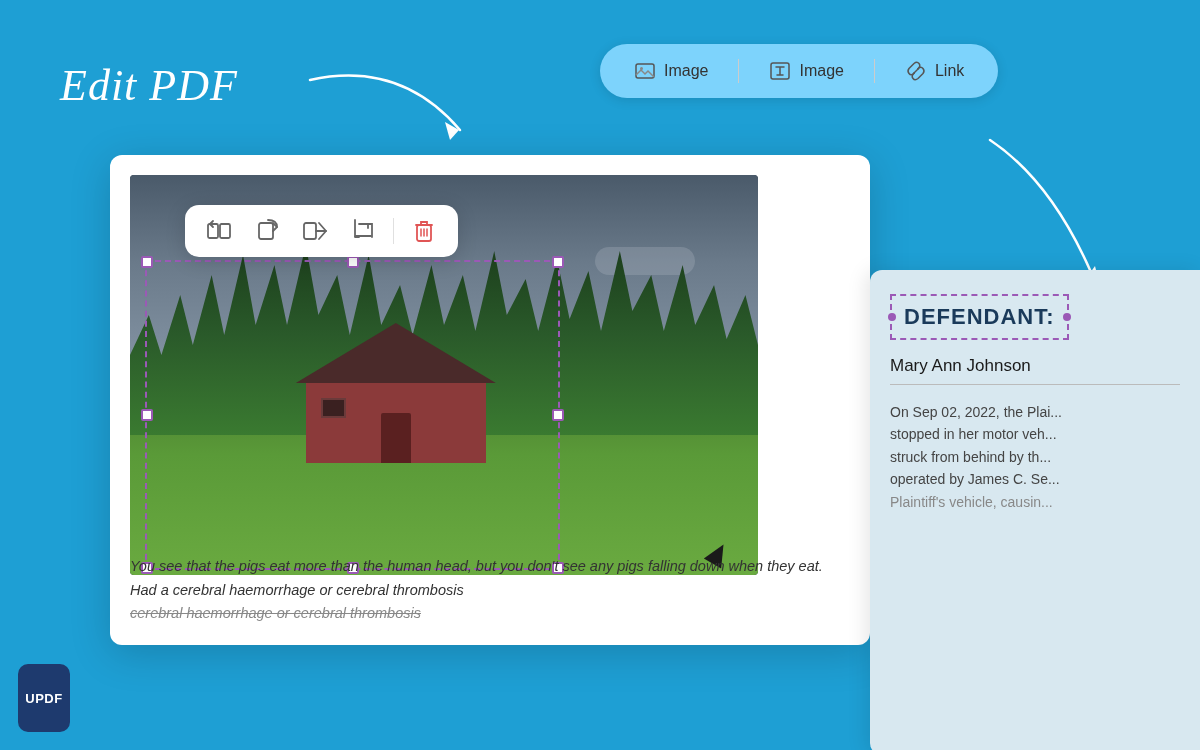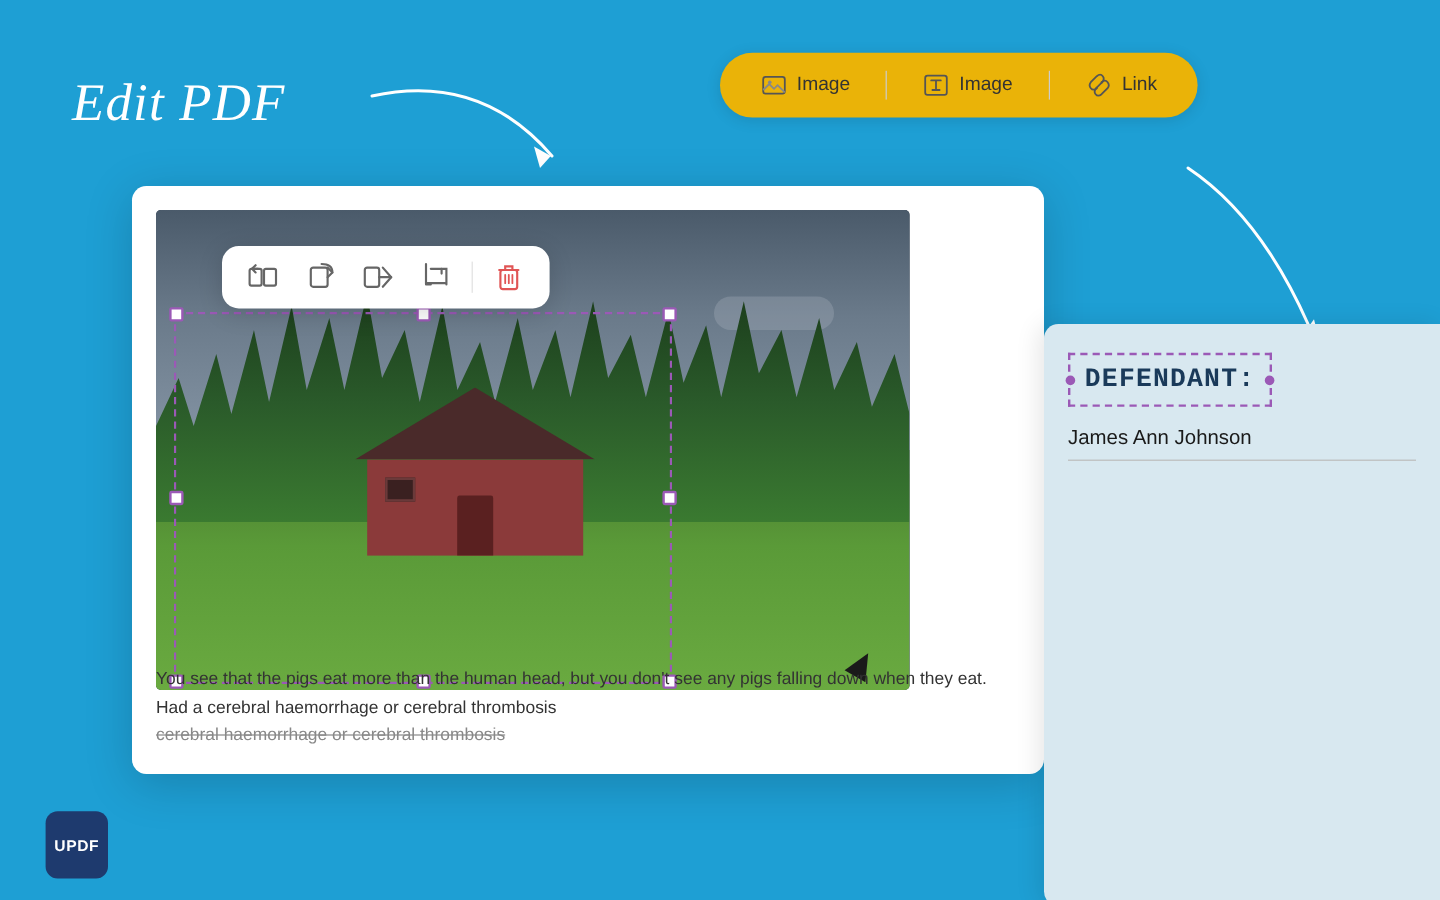--- a/index.html
+++ b/index.html
@@ -40,21 +40,21 @@
       width: 1200px;
       height: 750px;
       pointer-events: none;
     }
 
     
     .toolbar-pill {
       position: absolute;
       top: 44px;
       left: 600px;
-      background: #eab308;
+      background: #7dd3fc;
       border-radius: 50px;
       padding: 10px 24px;
       display: flex;
       align-items: center;
       gap: 20px;
       box-shadow: 0 2px 12px rgba(0,0,0,0.12);
     }
 
     .toolbar-item {
       display: flex;
@@ -86,20 +86,21 @@
       position: absolute;
       top: 155px;
       left: 110px;
       width: 760px;
       height: 490px;
       background: white;
       border-radius: 12px;
       box-shadow: 0 8px 40px rgba(0,0,0,0.18);
       overflow: hidden;
       padding: 20px;
+      font-style: italic;
     }
 
     
     .image-container {
       position: relative;
       width: 630px;
       height: 410px;
       margin: 0 auto;
       background: #2a3a4a;
       border-radius: 4px;
@@ -316,21 +317,20 @@
     }
 
     .defendant-handle.left { left: -4px; top: 50%; transform: translateY(-50%); }
     .defendant-handle.right { right: -4px; top: 50%; transform: translateY(-50%); }
 
     .defendant-label {
       font-size: 22px;
       font-weight: 900;
       color: #1a3a5a;
       letter-spacing: 1px;
-      font-family: Liberation Mono, monospace;
     }
 
     .defendant-name {
       font-size: 17px;
       color: #1a1a1a;
       margin-bottom: 16px;
       padding-bottom: 8px;
       border-bottom: 1.5px solid #bbb;
     }
 
@@ -343,31 +343,30 @@
     .legal-text .fade {
       color: #888;
     }
 
     
     .updf-logo {
       position: absolute;
       bottom: 18px;
       left: 18px;
       width: 52px;
-      height: 56px;
+      height: 68px;
       background: #1e3a6e;
       border-radius: 10px;
       display: flex;
       align-items: center;
       justify-content: center;
       font-size: 13px;
       font-weight: 900;
       color: white;
       letter-spacing: 0.5px;
-      margin-left: 20px;
     }
   </style>
 </head>
 <body>
 
 <div class="bg"></div>
 
 <svg class="arrows-svg" viewBox="0 0 1200 750">
 
   <path d="M 310 80 Q 400 60 460 130" stroke="white" stroke-width="2.5" fill="none" stroke-linecap="round"></path>
@@ -494,16 +493,23 @@
     <span class="strikethrough">cerebral haemorrhage or cerebral thrombosis</span>
   </div>
 </div>
 
 <div class="right-panel">
   <div class="defendant-box">
     <div class="defendant-handle left"></div>
     <div class="defendant-handle right"></div>
     <span class="defendant-label">DEFENDANT:</span>
   </div>
-  <div class="defendant-name">James Ann Johnson</div>
+  <div class="defendant-name">Mary Ann Johnson</div>
+  <div class="legal-text">
+    On Sep 02, 2022, the Plai...<br>
+    stopped in her motor veh...<br>
+    struck from behind by th...<br>
+    operated by James C. Se...<br>
+    <span class="fade">Plaintiff's vehicle, causin...</span>
+  </div>
 </div>
 
 <div class="updf-logo">UPDF</div>
 
 </body></html>

